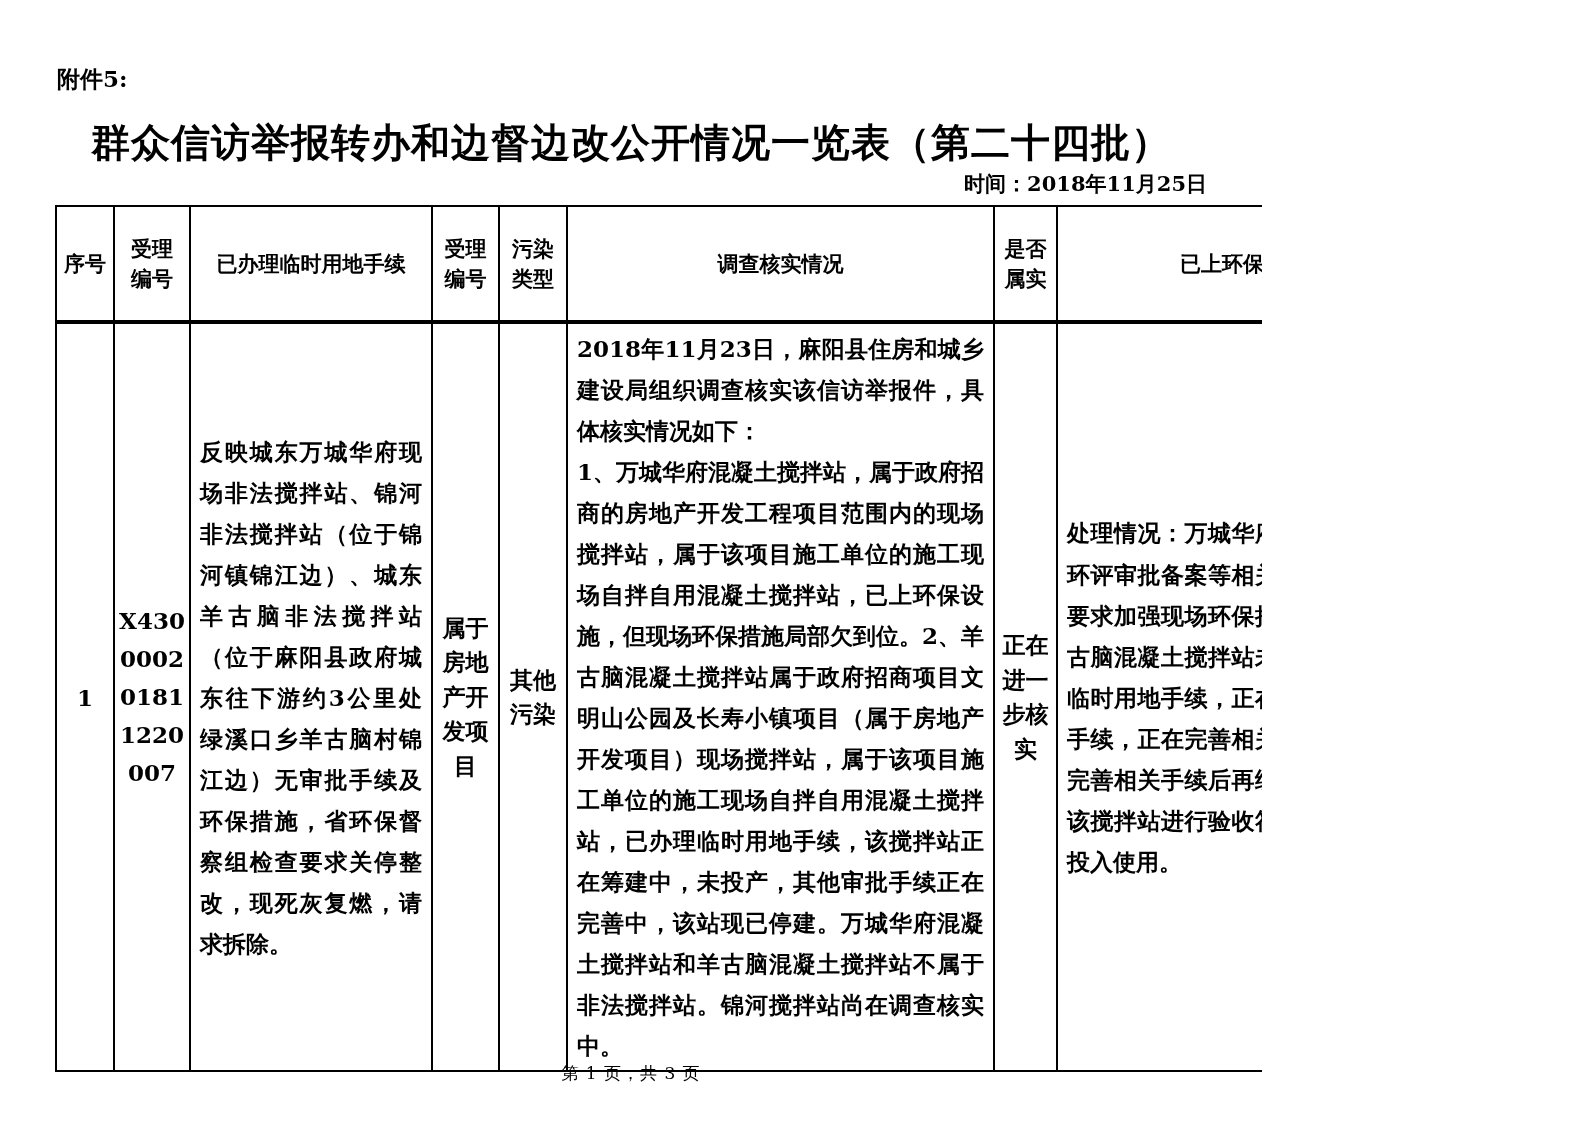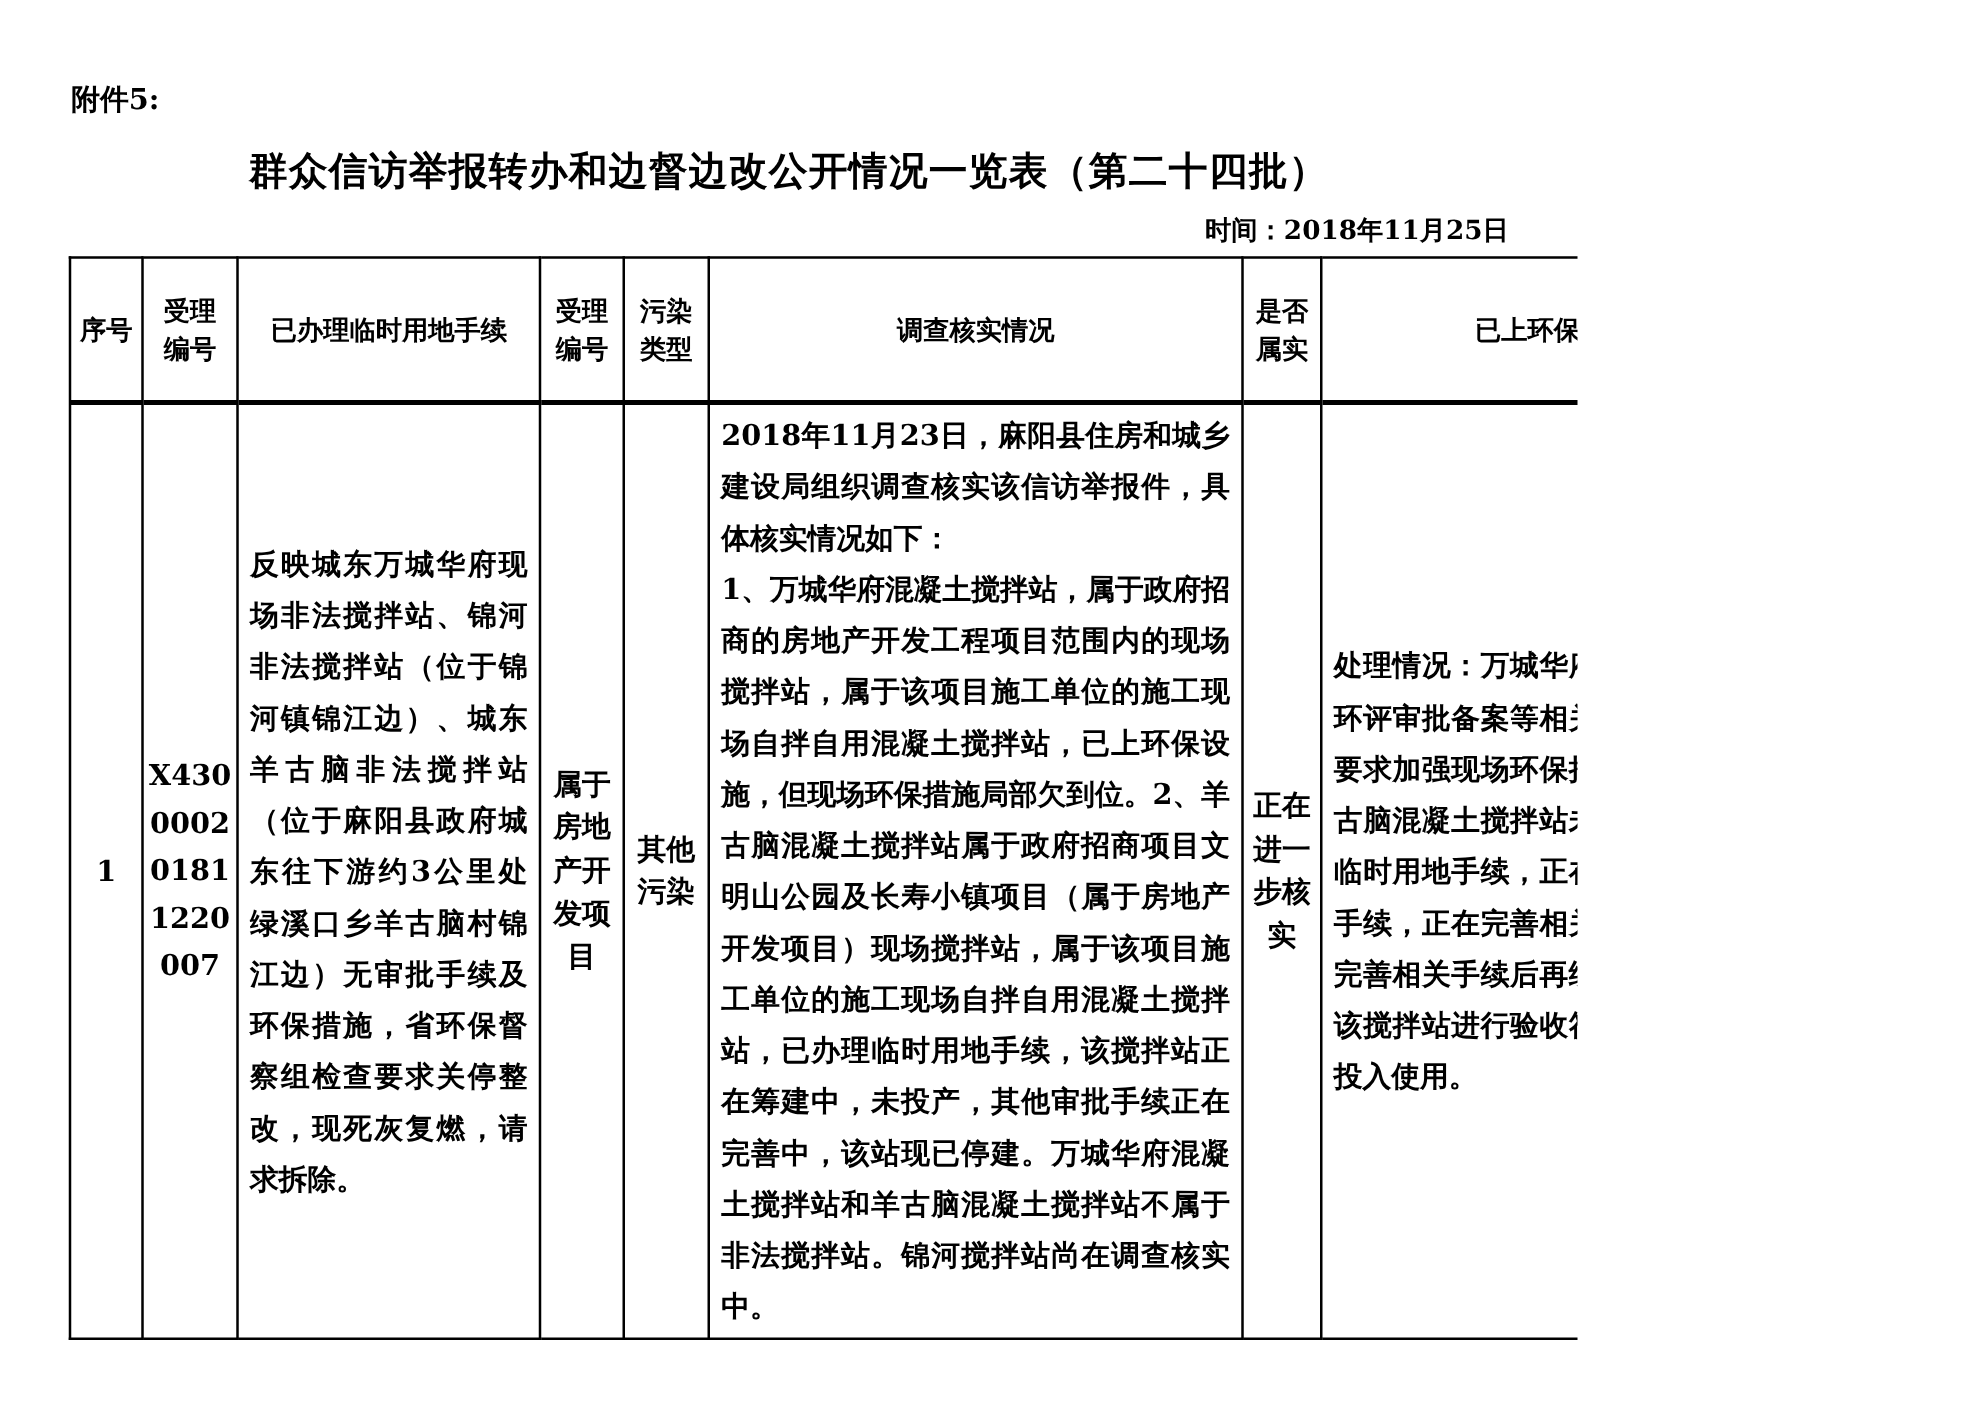--- a/index.html
+++ b/index.html
@@ -10,21 +10,21 @@
   }
   .page { position:relative; width:1262px; height:1122px; overflow:hidden; background:#fff; }
 
   .attachment {
     position:absolute; left:57px; top:64px;
     font-size:23px; font-weight:bold;
   }
   .title {
     position:absolute; left:0; right:0; top:116px;
     margin:0; text-align:center;
-    font-size:31px; font-weight:bold;
+    font-size:39px; font-weight:bold;
     letter-spacing:1px;
   }
   .date {
     position:absolute; right:55px; top:170px;
     font-size:21px; font-weight:bold;
   }
 
   table.report-table {
     position:absolute; left:55px; top:205px;
     width:1477px;
@@ -115,14 +115,15 @@
         <td class="c-wrap">其他污染</td>
         <td class="c-text">2018年11月23日，麻阳县住房和城乡建设局组织调查核实该信访举报件，具体核实情况如下：
 1、万城华府混凝土搅拌站，属于政府招商的房地产开发工程项目范围内的现场搅拌站，属于该项目施工单位的施工现场自拌自用混凝土搅拌站，已上环保设施，但现场环保措施局部欠到位。2、羊古脑混凝土搅拌站属于政府招商项目文明山公园及长寿小镇项目（属于房地产开发项目）现场搅拌站，属于该项目施工单位的施工现场自拌自用混凝土搅拌站，已办理临时用地手续，该搅拌站正在筹建中，未投产，其他审批手续正在完善中，该站现已停建。万城华府混凝土搅拌站和羊古脑混凝土搅拌站不属于非法搅拌站。锦河搅拌站尚在调查核实中。</td>
         <td class="c-wrap">正在进一步核实</td>
         <td class="c-text"><span class="handling-label">处理情况：</span><span>万城华府混凝土搅拌站环评审批备案等相关手续已办理，要求加强现场环保措施的到位。羊古脑混凝土搅拌站未投产，已办理临时用地手续，正在完善相关审批手续，正在完善相关审批手续，待完善相关手续后再续建，投产前对该搅拌站进行验收符合要求后方可投入使用。</span></td>
         <td class="c-center">无</td>
       </tr>
     </tbody>
   </table>
 
+  <div class="footer">第 1 页，共 3 页</div>
 
 </div>
 
 </body></html>

